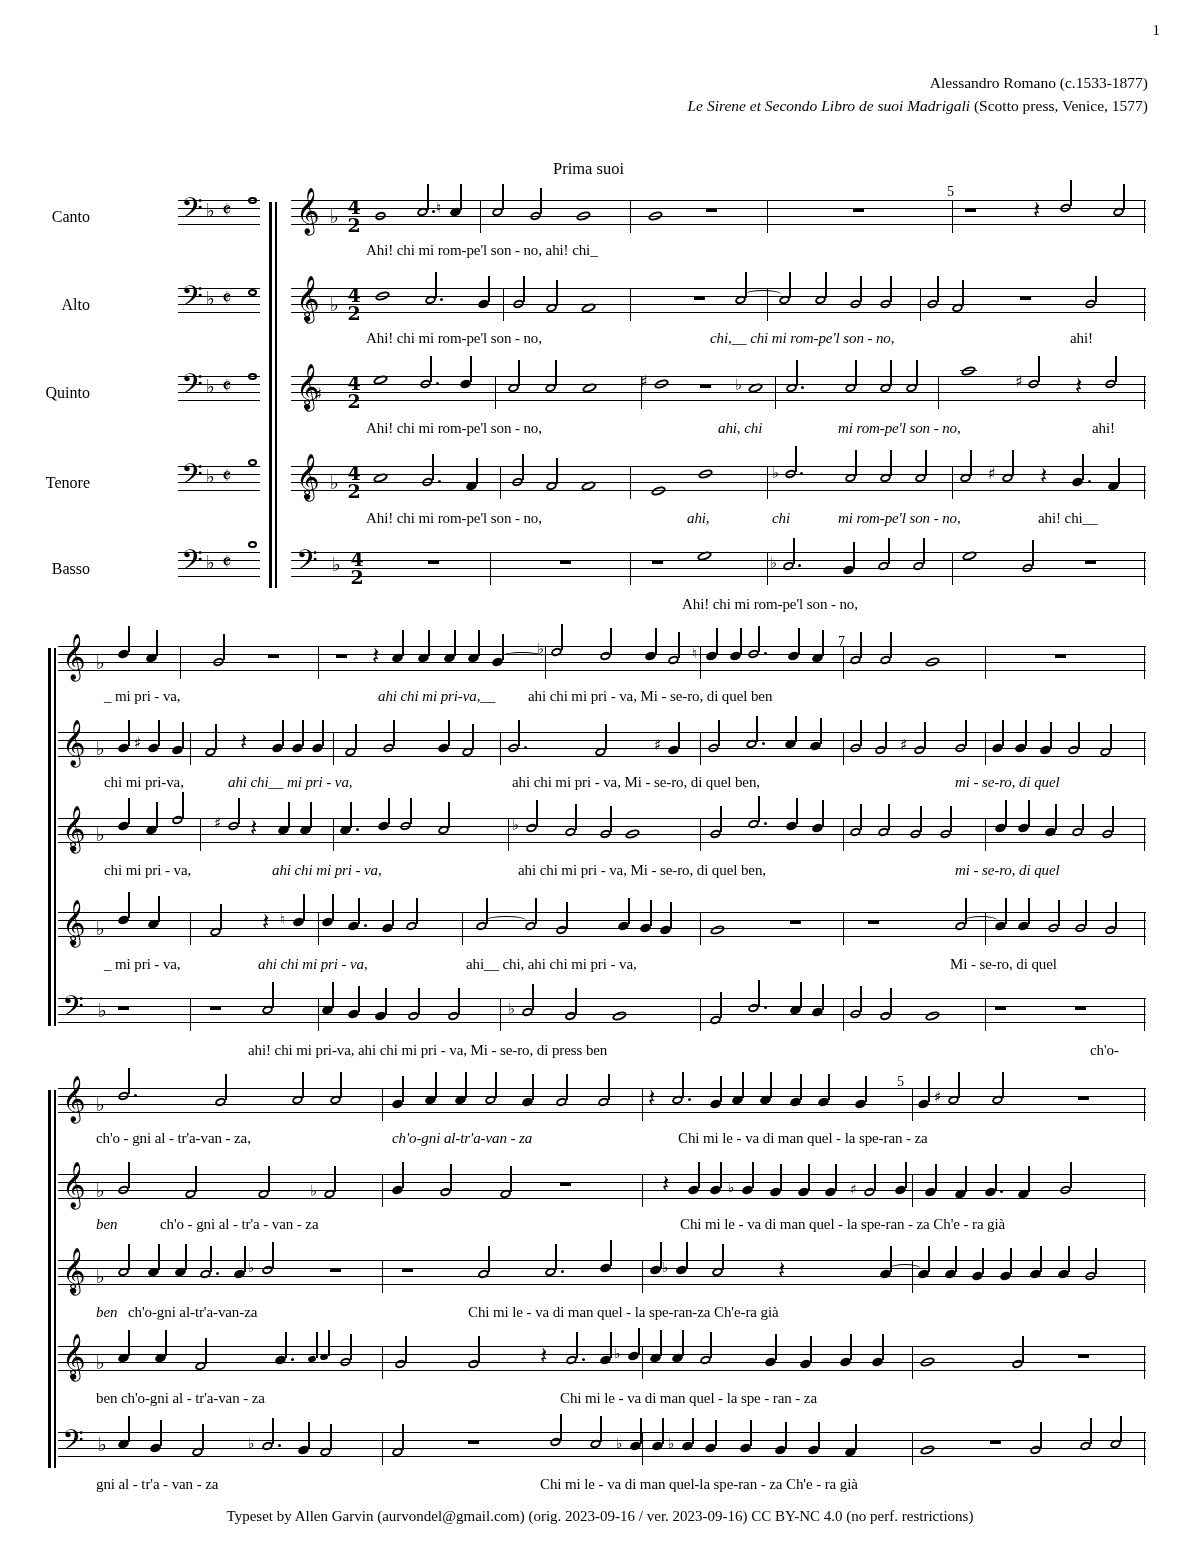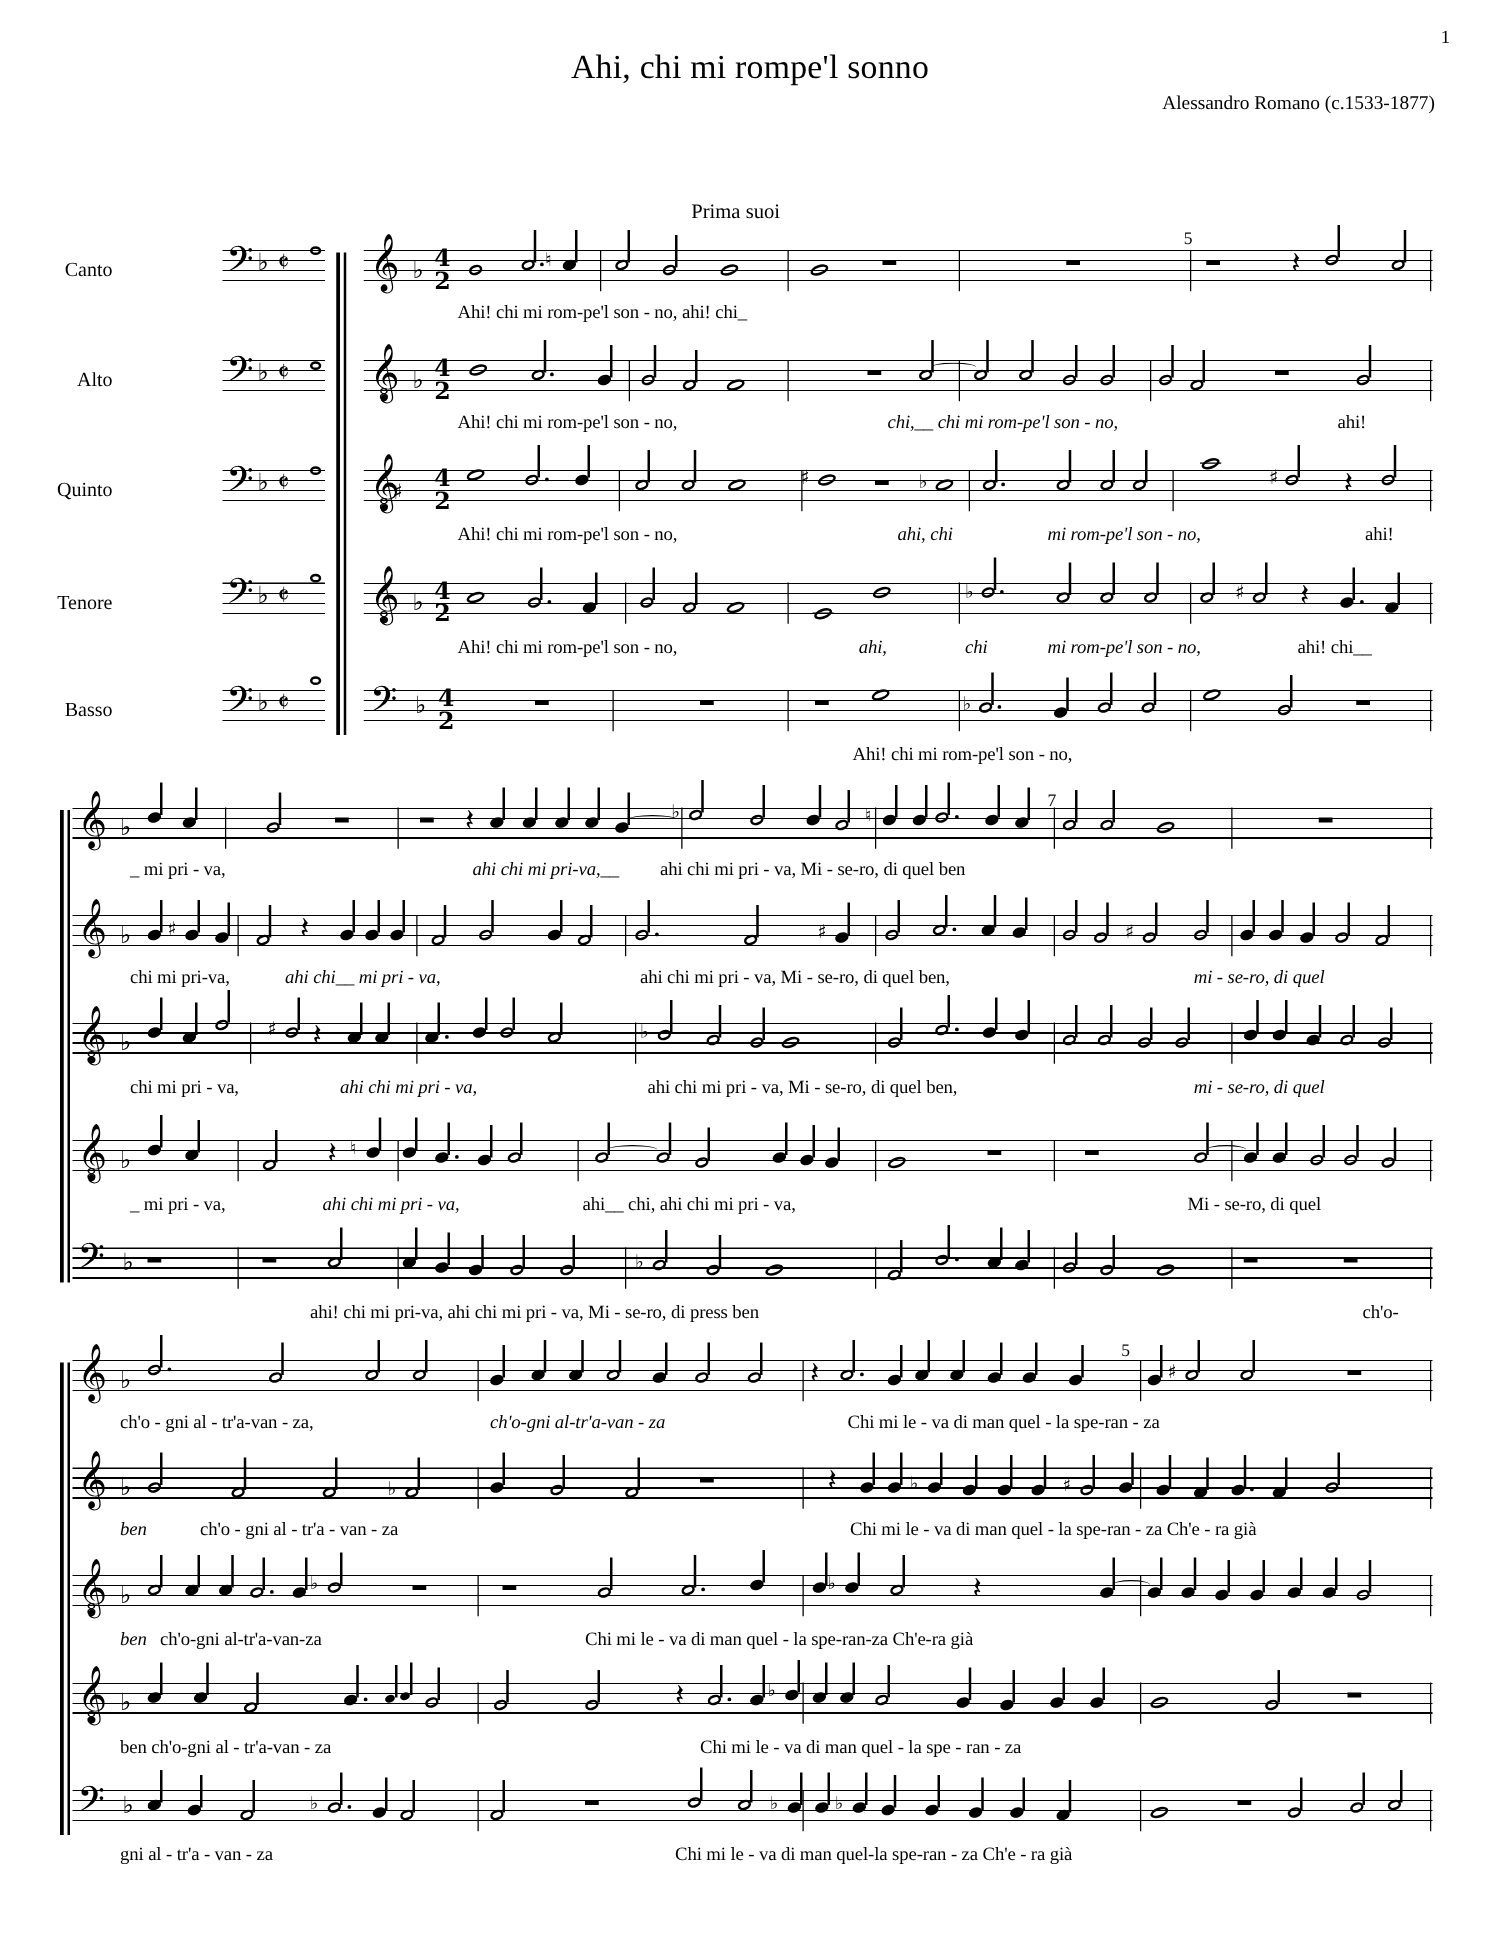--- a/index.html
+++ b/index.html
@@ -215,22 +215,22 @@
         #000 24px, #000 25px,
         transparent 25px, transparent 32px);
   }
 </style>
 </head>
 <body>
 
 <div class="page">
 
   <div class="page-number">1</div>
-  <div class="title">Ahi, chi mi rompe'l sonno</div>
   <div class="composer">Alessandro Romano (c.1533-1877)</div>
+  <div class="source"><span class="ital">Le Sirene et Secondo Libro de suoi Madrigali</span><span> (Scotto press, Venice, 1577)</span></div>
   <div class="tempo-mark">Prima suoi</div>
 
   <div class="system" id="system1">
 
     <div class="measure-num" style="left:947px; top:-2px;">5</div>
 
     <div class="sysbrace" style="left:269px; top:16px; height:386px;"></div>
     <div class="sysbrace2" style="left:275px; top:16px; height:386px;"></div>
 
     <div class="stave-row" style="top:0px;">
@@ -1170,13 +1170,14 @@
       <div class="nh open" style="left:1080px; top:20px;"></div>
       <div class="stem" style="left:1090px; top:-4px; height:26px;"></div>
       <div class="nh open" style="left:1110px; top:18px;"></div>
       <div class="stem" style="left:1120px; top:-6px; height:26px;"></div>
 
       <div class="lyric" style="left:96px; top:54px;">gni al - tr'a - van   -   za</div>
       <div class="lyric" style="left:540px; top:54px;">Chi mi le - va di man quel-la spe-ran  -  za        Ch'e - ra già</div>
     </div>
   </div>
 
+  <div class="footer">Typeset by Allen Garvin (aurvondel@gmail.com) (orig. 2023-09-16 / ver. 2023-09-16) CC BY-NC 4.0 (no perf. restrictions)</div>
 </div>
 
 </body></html>

